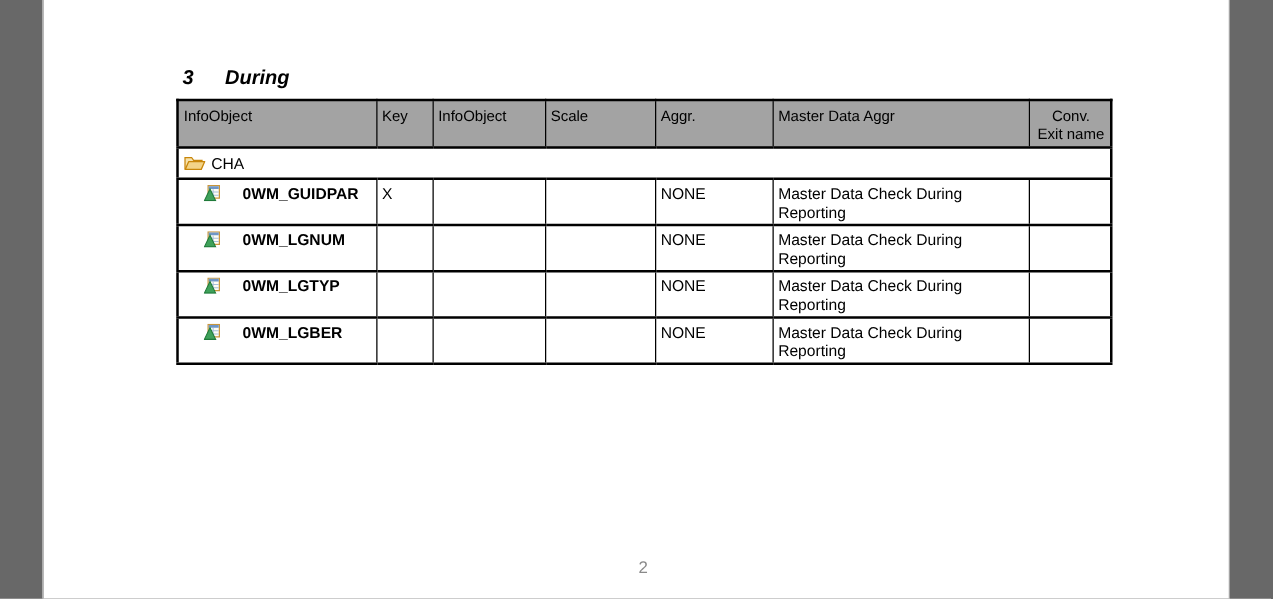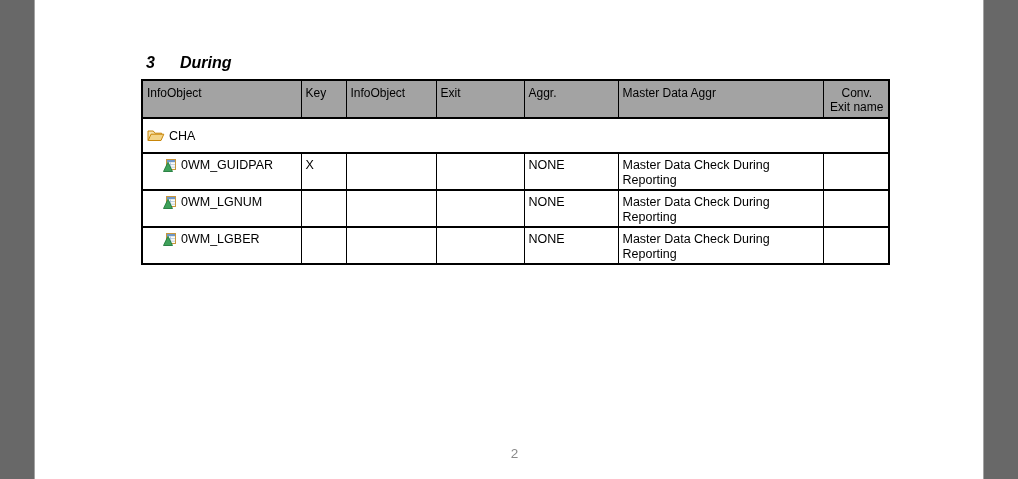--- a/index.html
+++ b/index.html
@@ -27,31 +27,31 @@
   }
   th {
     background:#a3a3a3;
     border:1px solid #000; border-bottom:2px solid #000;
     font-size:12px; font-weight:normal; text-align:left; vertical-align:top;
     padding:5px 2px 2px 4px; height:38px;
   }
   th.col-conv { white-space:pre-line;text-align:center; }
   tr.group-row td {
     border:1px solid #000; border-top:2px solid #000;
-    height:35px; padding:1px 4px; vertical-align:middle;
+    height:25px; padding:1px 4px; vertical-align:middle;
   }
   .group-inner { display:flex; align-items:center; gap:4px; }
   tr.data-row { height:36.5px; }
   tr.data-row td {
     border-left:1px solid #000; border-right:1px solid #000;
     border-top:2px solid #000; border-bottom:2px solid #000;
     vertical-align:top; padding:4px 4px 2px 4px;
   }
   td.cell-info { vertical-align:middle; }
-  .info-inner { display:flex; align-items:center; gap:5px; padding-left:16px; }
+  .info-inner { display:flex; align-items:flex-start; gap:18px; padding-left:16px;font-weight:bold; }
   td.cell-mdc { padding-right:10px; line-height:1.16;margin-left:40px; }
   .page-num {
     position:absolute; left:106px; top:446px; width:747px;
     text-align:center; color:#8a8a8a; font-size:13.5px;
   }
   svg { display:block; flex:none; }
 </style>
 </head>
 <body>
 
@@ -71,21 +71,21 @@
         <col style="width:88px">
           <col style="width:94px">
           <col style="width:205px">
         <col style="width:66px">
       </colgroup>
       <tbody>
           <tr>
         <th>InfoObject</th>
         <th>Key</th>
         <th>InfoObject</th>
-        <th>Exit</th>
+        <th>Scale</th>
         <th>Aggr.</th>
         <th>Master Data Aggr</th>
         <th class="col-conv">Conv.
 Exit name</th>
       </tr>
 
       <tr class="group-row">
         <td colspan="7">
           <div class="group-inner">
             <span>
@@ -137,20 +137,41 @@
           </div>
         </td>
         <td></td>
         <td></td>
         <td></td>
         <td>NONE</td>
         <td class="cell-mdc">Master Data Check During Reporting</td>
         <td></td>
       </tr>
 
+      <tr class="data-row">
+        <td class="cell-info">
+          <div class="info-inner">
+            <span>
+              <svg width="13" height="13" viewBox="0 0 13 13">
+                <rect x="3.5" y="0.5" width="9" height="10" fill="#fdfdf6" stroke="#c8963c"></rect>
+                <rect x="4" y="1" width="8" height="2.2" fill="#6f97c8"></rect>
+                <path d="M4 5.6 H12 M4 8.2 H12 M7.5 3.4 V10.4" stroke="#a9c0da" stroke-width="0.8" fill="none"></path>
+                <polygon points="0.5,12.5 5,3.2 9.5,12.5" fill="#3fa15a" stroke="#1f7a3a" stroke-width="0.9"></polygon>
+              </svg>
+            </span>
+            <span>0WM_LGTYP</span>
+          </div>
+        </td>
+        <td></td>
+        <td></td>
+        <td></td>
+        <td>NONE</td>
+        <td class="cell-mdc">Master Data Check During Reporting</td>
+        <td></td>
+      </tr>
 
       <tr class="data-row">
         <td class="cell-info">
           <div class="info-inner">
             <span>
               <svg width="13" height="13" viewBox="0 0 13 13">
                 <rect x="3.5" y="0.5" width="9" height="10" fill="#fdfdf6" stroke="#c8963c"></rect>
                 <rect x="4" y="1" width="8" height="2.2" fill="#6f97c8"></rect>
                 <path d="M4 5.6 H12 M4 8.2 H12 M7.5 3.4 V10.4" stroke="#a9c0da" stroke-width="0.8" fill="none"></path>
                 <polygon points="0.5,12.5 5,3.2 9.5,12.5" fill="#3fa15a" stroke="#1f7a3a" stroke-width="0.9"></polygon>

